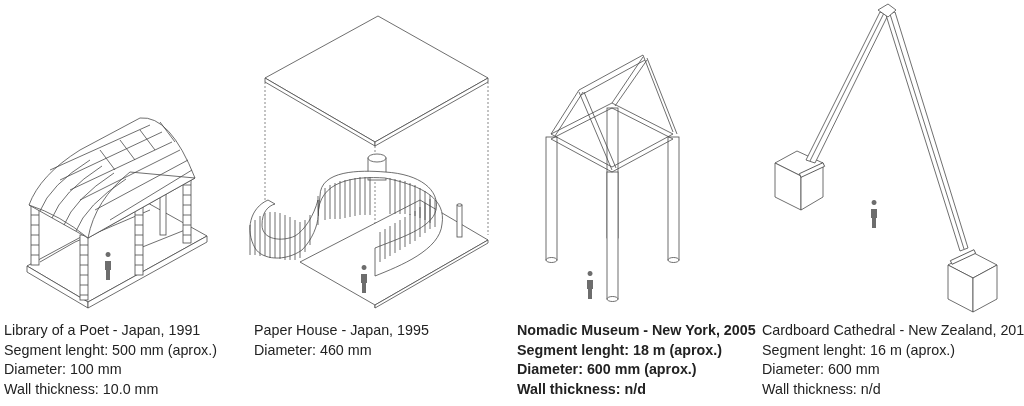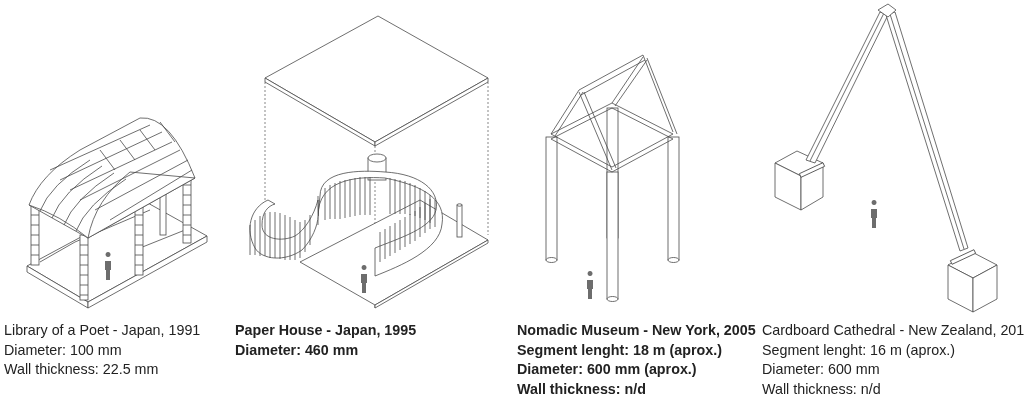--- a/index.html
+++ b/index.html
@@ -148,25 +148,26 @@
 
       <rect class="lnw" x="950" y="255" width="26" height="4" transform="rotate(-25 963 257)"></rect>
 
       <path class="person" d="M874,205 a2.5,2.5 0 1,1 0.1,0 M871,209 h6 v9 h-1 v10 h-4 v-10 h-1 z"></path>
     </g>
   </svg>
 </div>
 
 <div class="caption" style="left:4px;">
   <div>Library of a Poet - Japan, 1991</div>
+  <div>Segment lenght: 500 mm (aprox.)</div>
   <div>Diameter: 100 mm</div>
-  <div>Wall thickness: 22.5 mm</div>
+  <div>Wall thickness: 10.0 mm</div>
 </div>
 
-<div class="caption" style="left:235px;font-weight:bold;">
+<div class="caption" style="left:254px;">
   <div>Paper House - Japan, 1995</div>
   <div>Diameter: 460 mm</div>
 </div>
 
 <div class="caption" style="left:517px;font-weight:bold;">
   <div>Nomadic Museum - New York, 2005</div>
   <div>Segment lenght: 18 m (aprox.)</div>
   <div>Diameter: 600 mm (aprox.)</div>
   <div>Wall thickness: n/d</div>
 </div>

